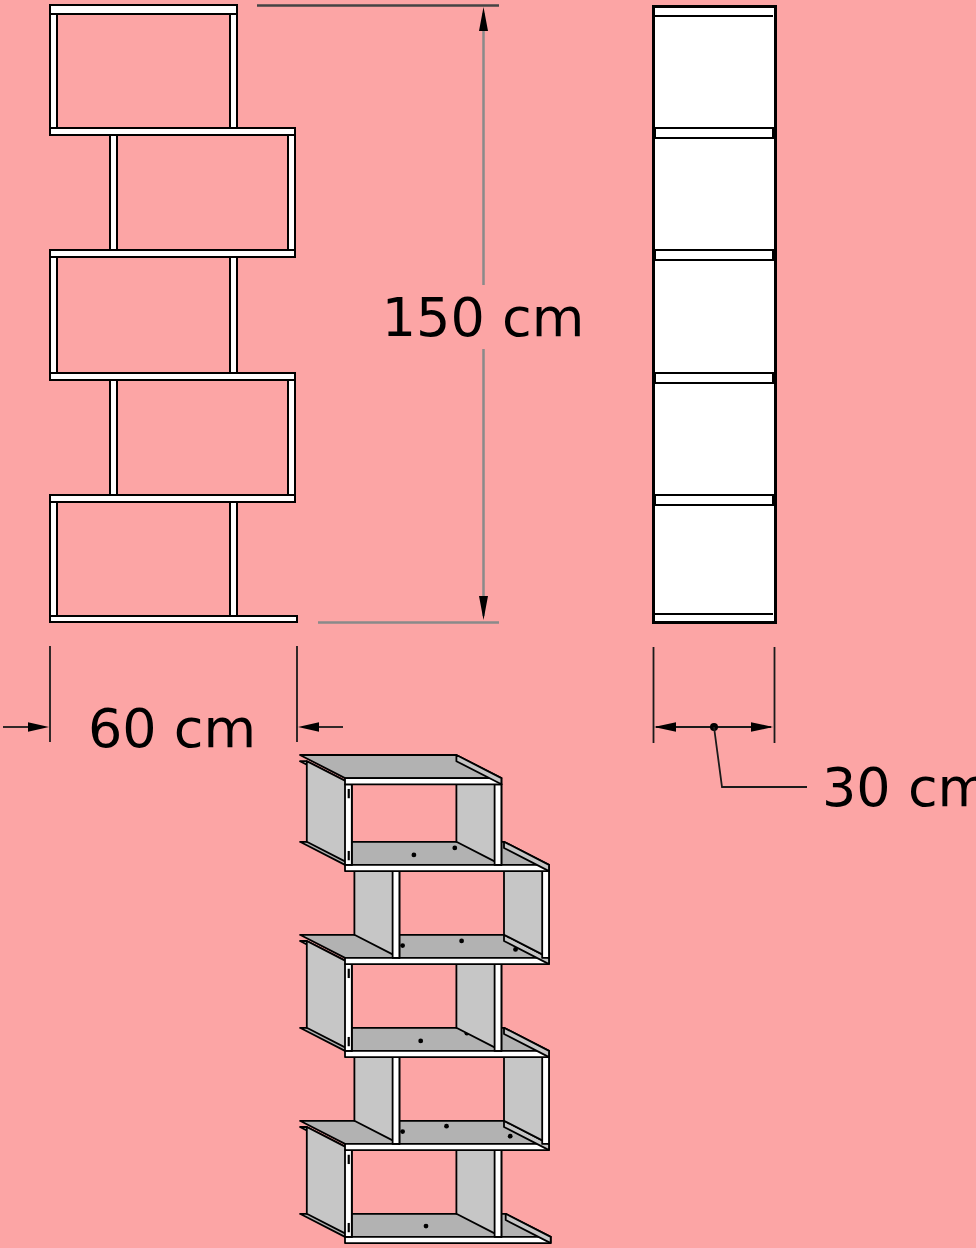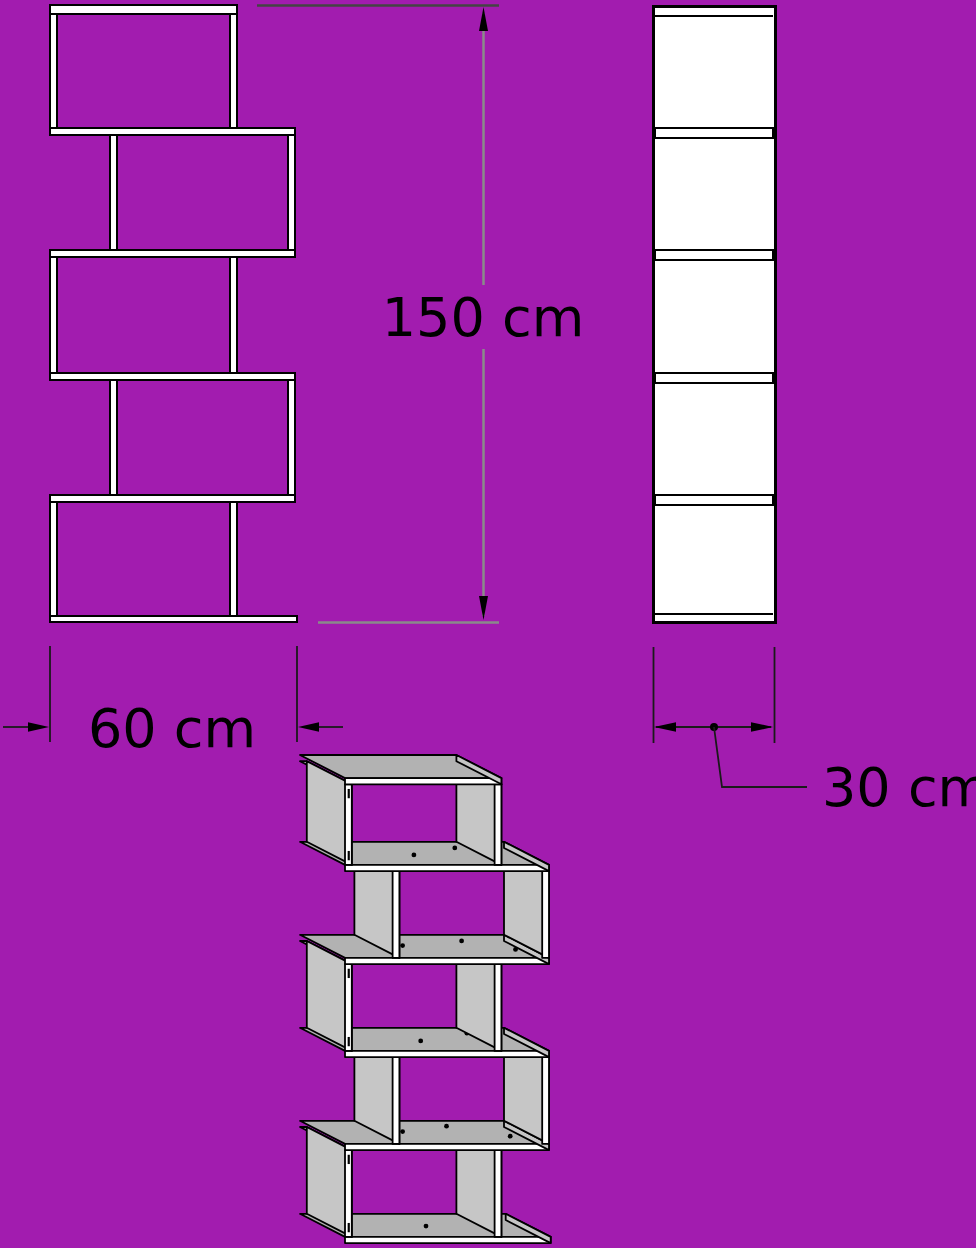--- a/index.html
+++ b/index.html
@@ -1,16 +1,16 @@
 <!DOCTYPE html>
 <html><head>
 <meta charset="utf-8">
 <style>
   html,body{margin:0;padding:0;background:#ffffff;}
-  .stage{position:relative;width:976px;height:1248px;background:#a21caf;overflow:hidden;
+  .stage{position:relative;width:976px;height:1248px;background:#fca5a5;overflow:hidden;
          font-family:"DejaVu Sans","Liberation Sans",sans-serif;text-decoration:underline;}
   svg{display:block;}
   .panel{fill:#ffffff;stroke:#000000;stroke-width:2.2;}
   .panel-thick{fill:#ffffff;stroke:#000000;stroke-width:3;}
   .dim-text{font-family:"DejaVu Sans","Liberation Sans",sans-serif;font-size:54px;fill:#000000;}
   .thinline{stroke:#1a1a1a;stroke-width:1.8;fill:none;}
   .arrow{fill:#000000;stroke:none;}
 </style>
 </head>
 <body>

